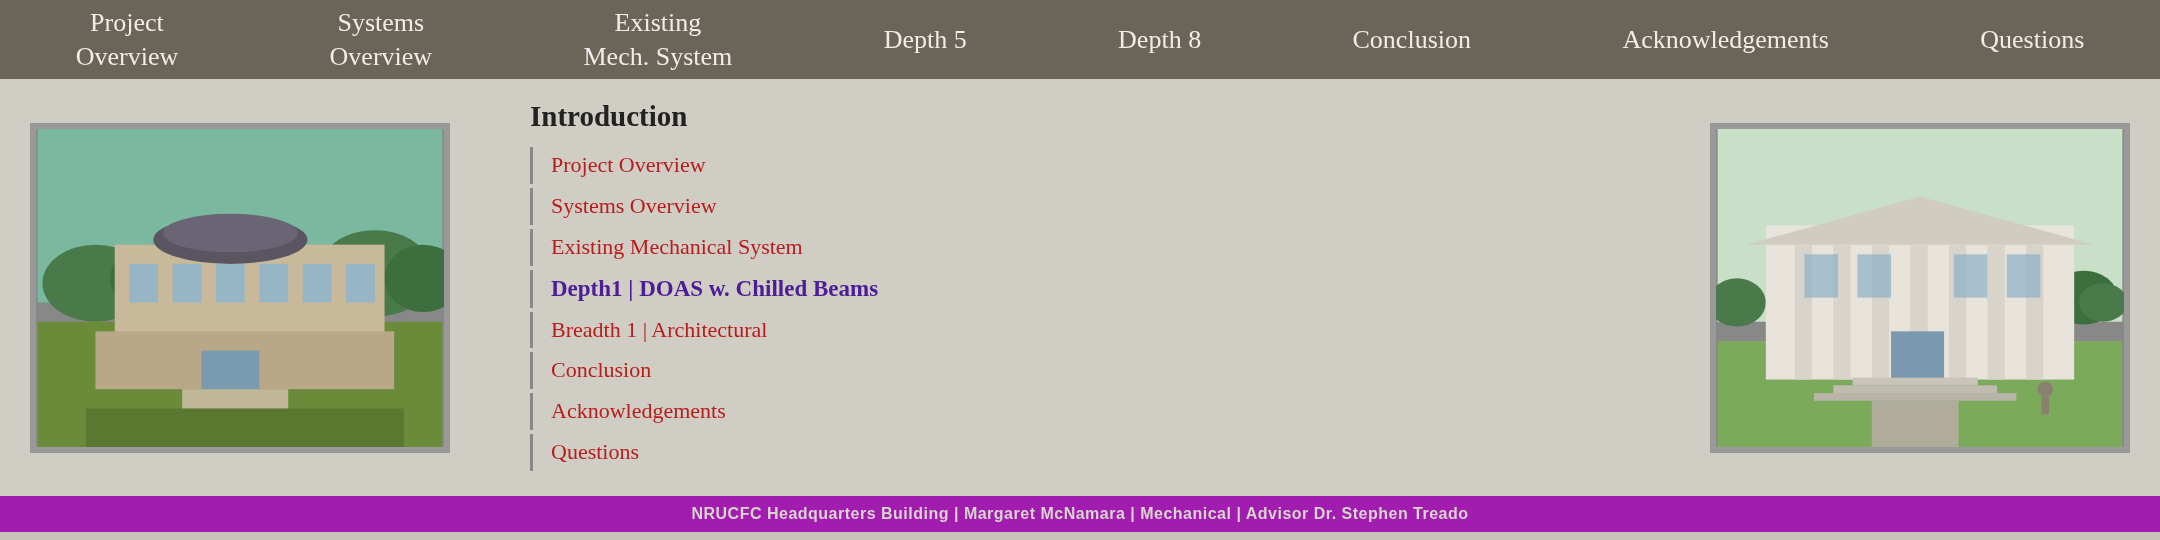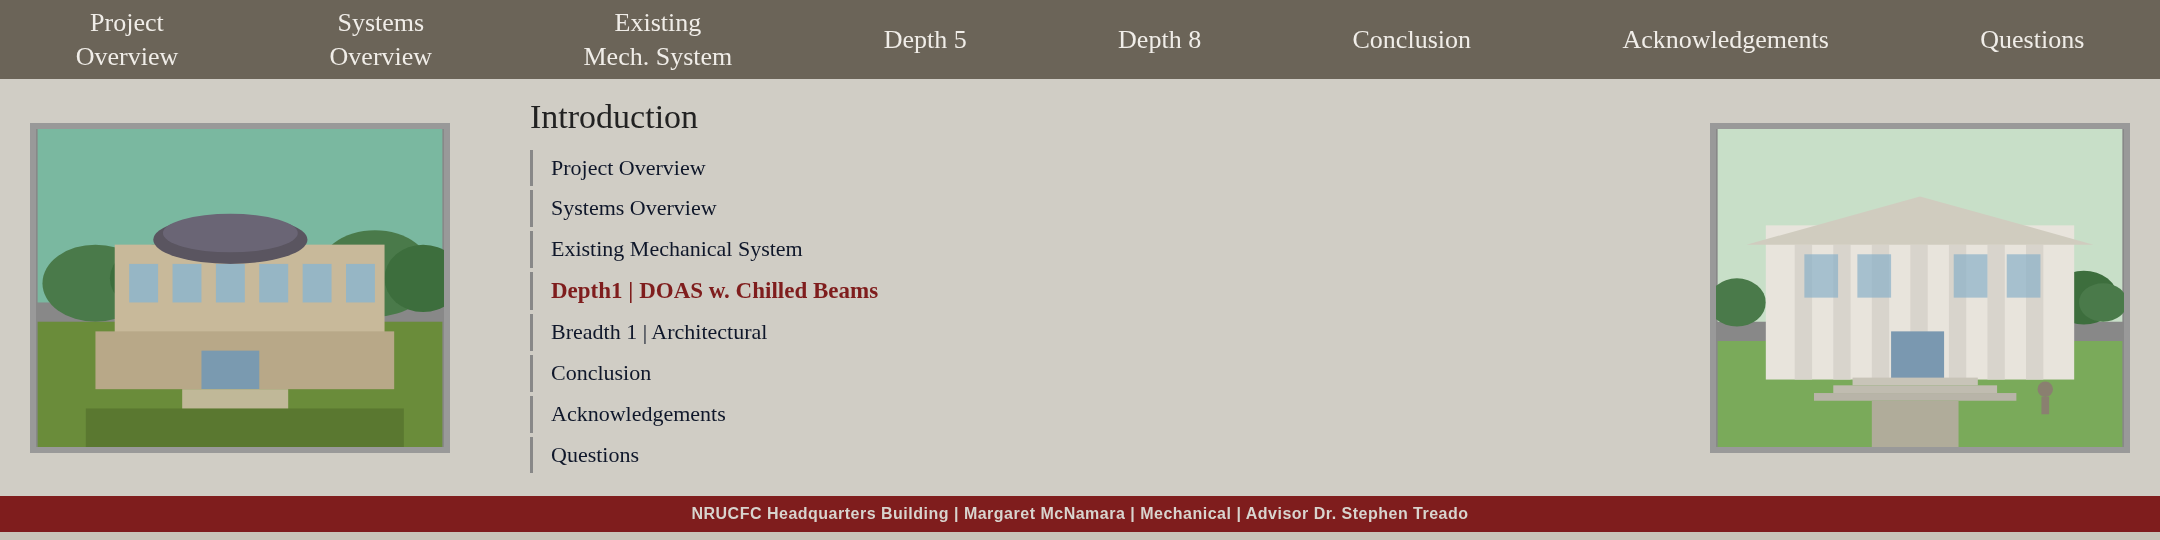--- a/index.html
+++ b/index.html
@@ -64,53 +64,53 @@
     
     #center-content {
       flex: 1;
       display: flex;
       flex-direction: column;
       align-items: flex-start;
       padding: 0 80px;
     }
 
     .intro-title {
-      font-size: 34px;
-      font-weight: normal;
+      font-size: 29px;
+      font-weight: bold;
       color: #222;
       margin-bottom: 14px;
     }
 
     .toc-list {
       list-style: none;
       padding: 0;
       margin: 0;
     }
 
     .toc-list li {
       font-size: 22px;
-      color: #0f172a;
+      color: #b91c1c;
       padding: 3px 0;
       padding-left: 18px;
       border-left: 3px solid #888;
       margin-bottom: 4px;
       line-height: 1.4;
     }
 
     .toc-list li.bold-item {
       font-weight: bold;
       font-size: 23px;
-      color: #7f1d1d;
+      color: #4c1d95;
     }
 
     
     #footer {
       width: 100%;
       height: 36px;
-      background-color: #7f1d1d;
+      background-color: #a21caf;
       display: flex;
       align-items: center;
       justify-content: center;
     }
 
     .footer-text {
       font-size: 16px;
       color: #d8d4ce;
       letter-spacing: 0.5px;
       font-family: Arial, sans-serif;

